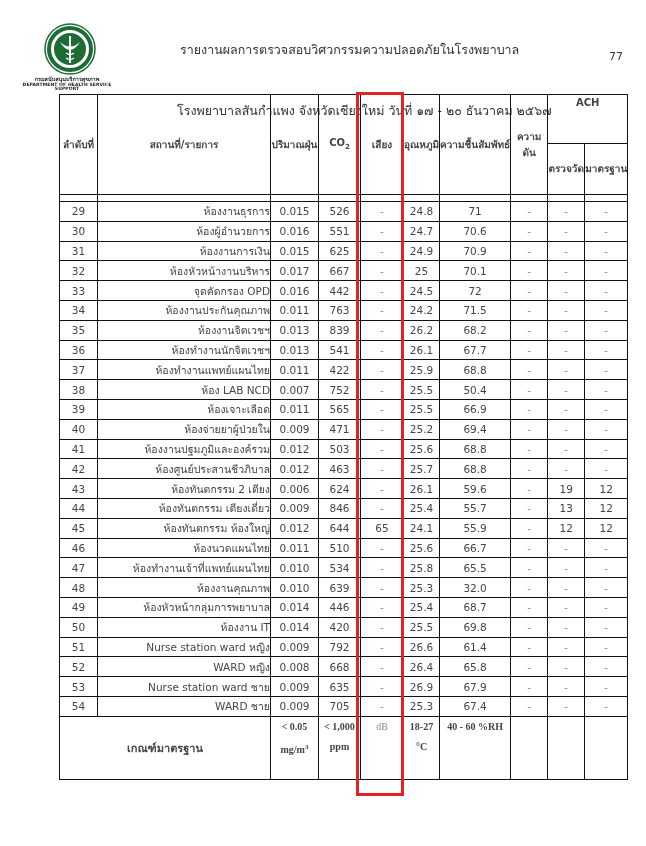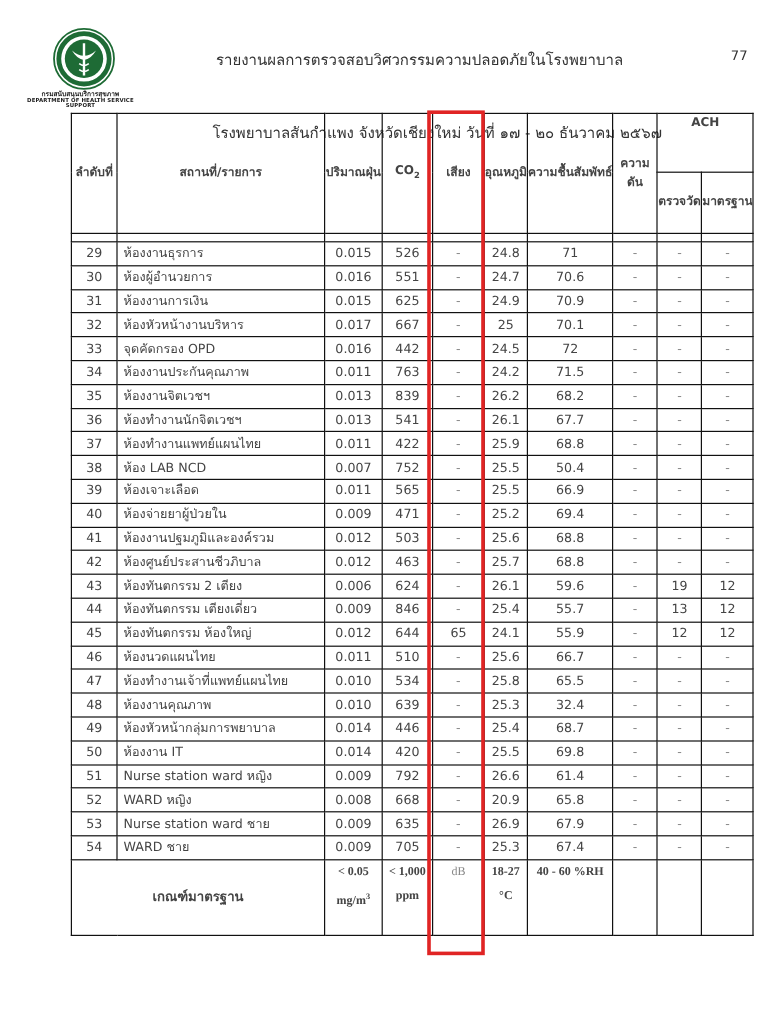--- a/index.html
+++ b/index.html
@@ -1,35 +1,35 @@
 <!DOCTYPE html>
 <html><head>
 <meta charset="utf-8">
 <style>
   html, body { margin:0; padding:0; background:#ffffff; }
   body { width:646px; height:846px; position:relative; overflow:hidden;
          font-family:"DejaVu Sans", "Liberation Sans", sans-serif; color:#3a3a3a; }
-  .page-number { position:absolute; left:609px; top:40px; font-size:11px; color:#333; }
+  .page-number { position:absolute; left:609px; top:50px; font-size:11px; color:#333; }
   .logo { position:absolute; left:38px; top:23px; width:64px; height:52px; }
   .logo-caption { position:absolute; left:12px; top:77px; width:110px; text-align:center; line-height:1; }
   .logo-caption .th { font-size:5.5px; font-weight:bold; color:#222; display:block; }
   .logo-caption .en { font-size:4.5px; font-weight:bold; color:#222; display:block; letter-spacing:0.1px; }
   .title1 { position:absolute; left:180px; top:40px; font-size:12.5px; color:#333; white-space:nowrap; }
   .title2 { position:absolute; left:177px; top:61px; font-size:12.5px; color:#333; white-space:nowrap;margin-top:40px; }
 
   table.report { position:absolute; left:59px; top:94px; border-collapse:collapse; table-layout:fixed;
                  font-size:10.5px; }
   table.report td, table.report th { border:1.3px solid #111; padding:0; text-align:center; color:#444;
                  font-weight:normal; overflow:hidden; white-space:nowrap; }
   table.report th { font-weight:bold; color:#444; font-size:10px; line-height:16px; white-space:normal; }
   .hdr-top th { height:48px; }
   .hdr-sub th { height:50px; }
   .blank-row td { height:6px; }
   tr.data td { height:18.8px; line-height:18px; }
-  tr.data td.name { text-align:left; padding-left:5px;margin-left:48px; }
+  tr.data td.name { text-align:right; padding-left:5px;margin-left:48px; }
   tr.data td.dash { color:#888; }
   tr.footer td { height:62px; font-weight:bold; font-size:10px; line-height:20px; white-space:normal; vertical-align:top;font-family:Liberation Serif, serif; }
   tr.footer td.label { vertical-align:middle; font-size:11px; }
   tr.footer td.db { font-weight:normal; color:#888; }
   sub, sup { font-size:7px; }
   .highlight-box { position:absolute; left:356px; top:92px; width:42px; height:698px;
                    border:3.5px solid #e02424; pointer-events:none; }
 </style>
 </head>
 <body>
@@ -325,21 +325,21 @@
         <td class="dash">-</td>
         <td class="dash">-</td>
       </tr>
       <tr class="data">
         <td>48</td>
         <td class="name">ห้องงานคุณภาพ</td>
         <td>0.010</td>
         <td>639</td>
         <td class="dash">-</td>
         <td>25.3</td>
-        <td>32.4</td>
+        <td>32.0</td>
         <td class="dash">-</td>
         <td class="dash">-</td>
         <td class="dash">-</td>
       </tr>
       <tr class="data">
         <td>49</td>
         <td class="name">ห้องหัวหน้ากลุ่มการพยาบาล</td>
         <td>0.014</td>
         <td>446</td>
         <td class="dash">-</td>
@@ -372,21 +372,21 @@
         <td class="dash">-</td>
         <td class="dash">-</td>
         <td class="dash">-</td>
       </tr>
       <tr class="data">
         <td>52</td>
         <td class="name">WARD หญิง</td>
         <td>0.008</td>
         <td>668</td>
         <td class="dash">-</td>
-        <td>20.9</td>
+        <td>26.4</td>
         <td>65.8</td>
         <td class="dash">-</td>
         <td class="dash">-</td>
         <td class="dash">-</td>
       </tr>
       <tr class="data">
         <td>53</td>
         <td class="name">Nurse station ward ชาย</td>
         <td>0.009</td>
         <td>635</td>

